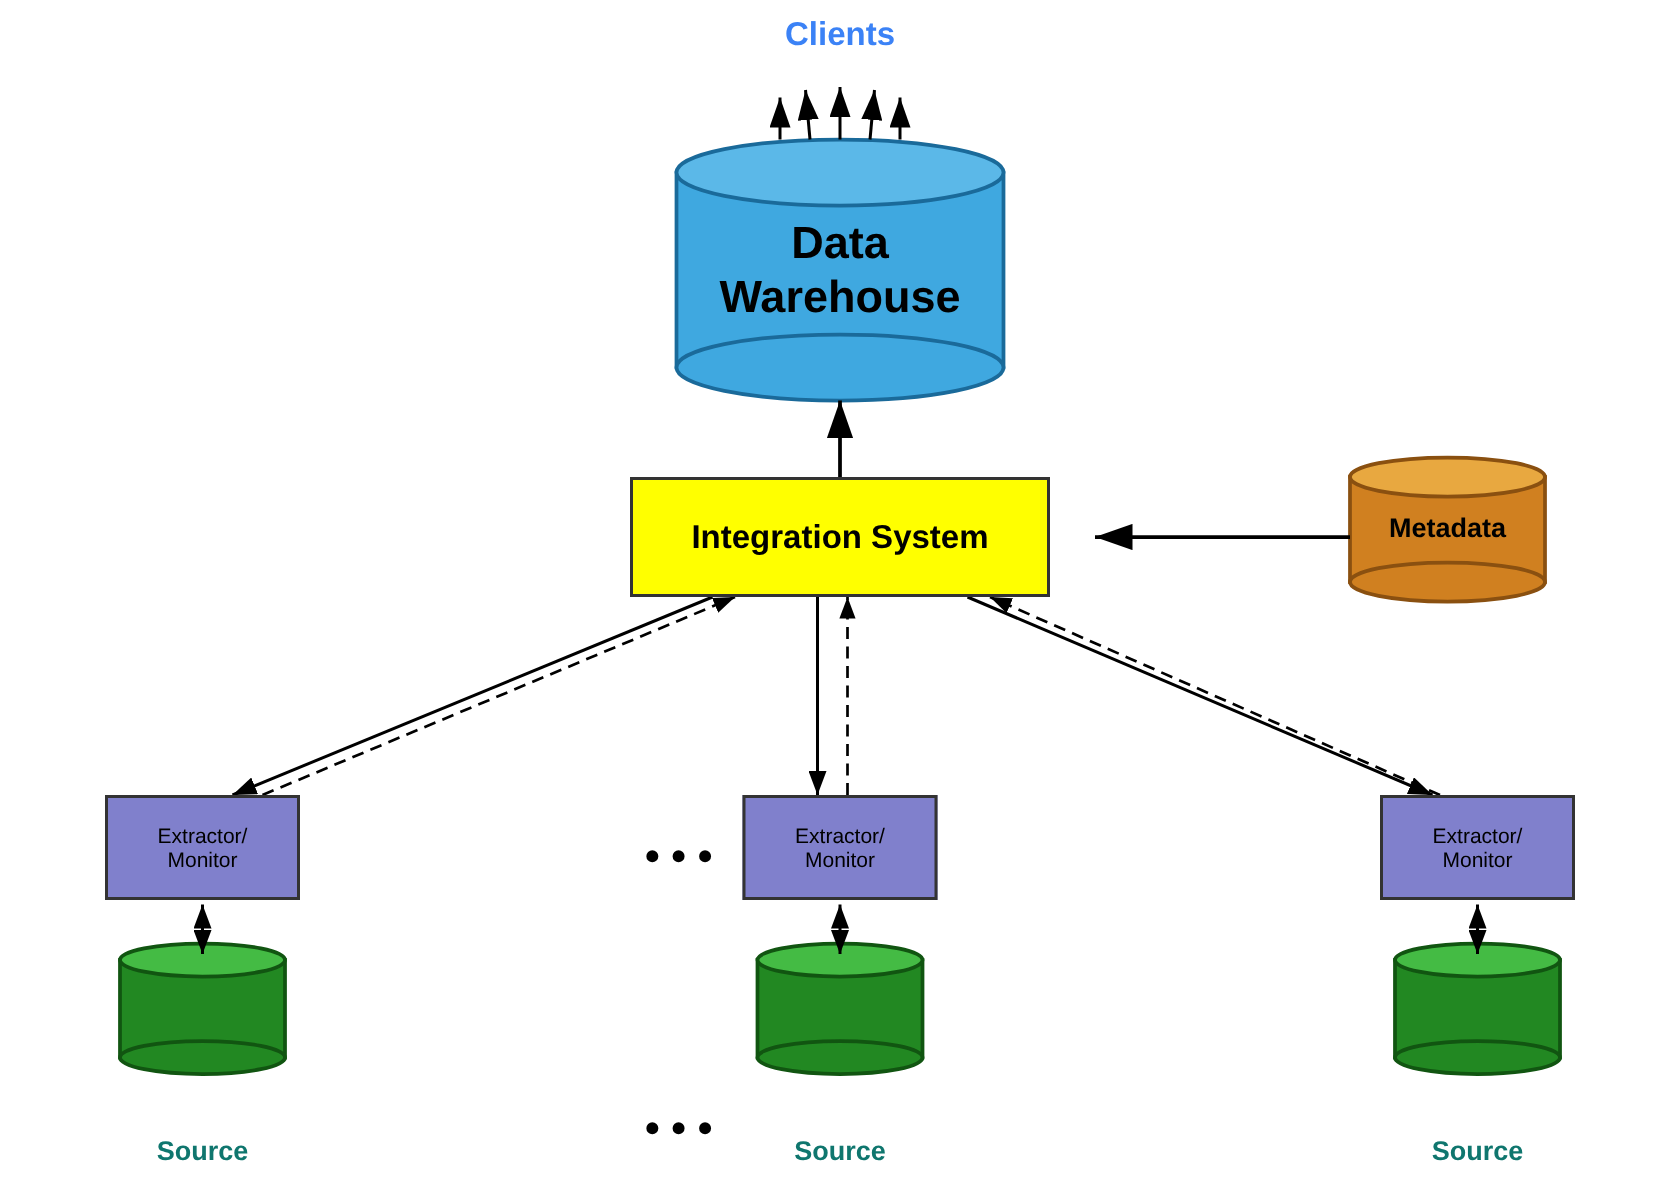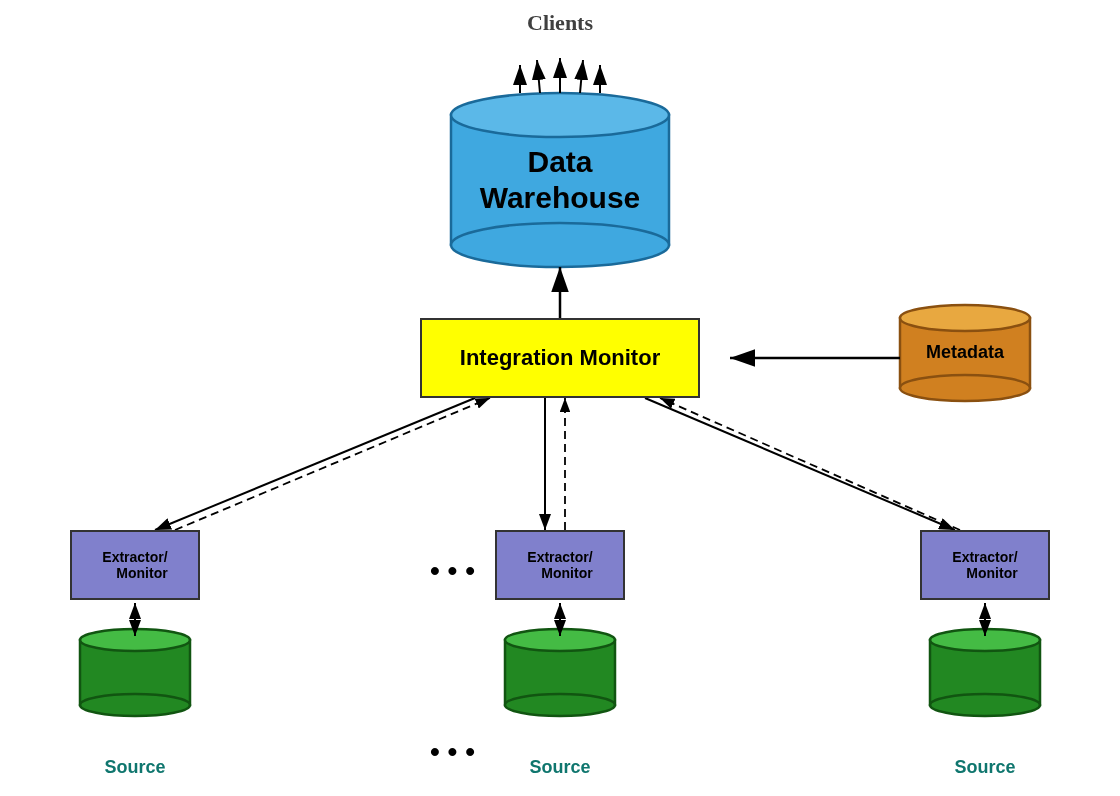--- a/index.html
+++ b/index.html
@@ -25,22 +25,21 @@
     }
 
     
     .clients-label {
       position: absolute;
       top: 10px;
       left: 50%;
       transform: translateX(-50%);
       font-size: 22px;
       font-weight: bold;
-      color: #404040;
-      font-family: Liberation Serif, serif;
+      color: #3b82f6;
     }
 
     
     .integration-box {
       position: absolute;
       top: 318px;
       left: 50%;
       transform: translateX(-50%);
       width: 280px;
       height: 80px;
@@ -63,23 +62,23 @@
       width: 130px;
       height: 70px;
       background: #8080cc;
       border: 2.5px solid #333;
       display: flex;
       align-items: center;
       justify-content: center;
     }
     .extractor-box span {
       font-size: 14px;
-      font-weight: bold;
-      color: #000;
-      text-align: right;
+      font-weight: normal;
+      color: #000;
+      text-align: center;
     }
     .extractor-left { top: 530px; left: 70px; }
     .extractor-mid  { top: 530px; left: 50%; transform: translateX(-50%); }
     .extractor-right { top: 530px; right: 70px; }
 
     
     .source-label {
       position: absolute;
       font-size: 18px;
       font-weight: bold;
@@ -183,21 +182,21 @@
 
     <line x1="560" y1="636" x2="560" y2="603" stroke="#000" stroke-width="2" marker-end="url(#arrowhead-small)" marker-start="url(#arrowhead-small-rev)"></line>
 
     <line x1="985" y1="636" x2="985" y2="603" stroke="#000" stroke-width="2" marker-end="url(#arrowhead-small)" marker-start="url(#arrowhead-small-rev)"></line>
 
   </svg>
 
   <div class="clients-label">Clients</div>
 
   <div class="integration-box">
-    <span>Integration Monitor</span>
+    <span>Integration System</span>
   </div>
 
   <div class="extractor-box extractor-left">
     <span>Extractor/<br>Monitor</span>
   </div>
   <div class="extractor-box extractor-mid">
     <span>Extractor/<br>Monitor</span>
   </div>
   <div class="extractor-box extractor-right">
     <span>Extractor/<br>Monitor</span>

